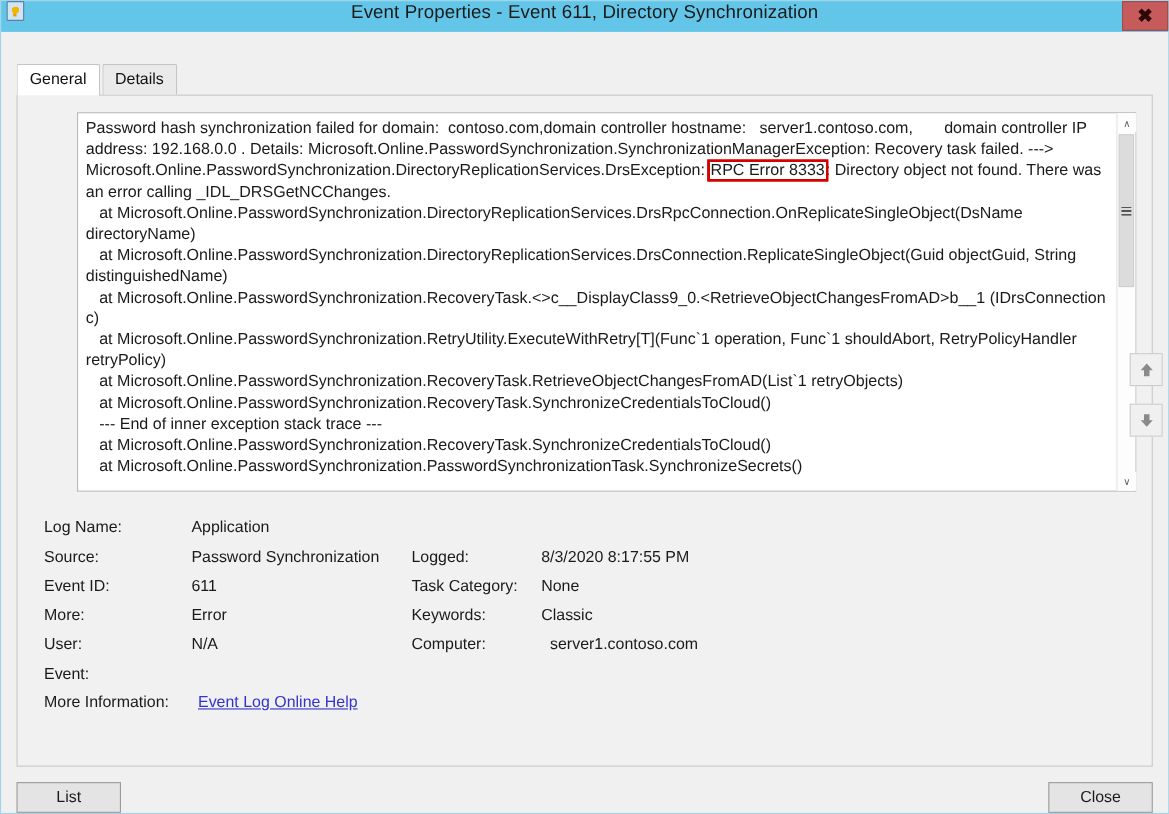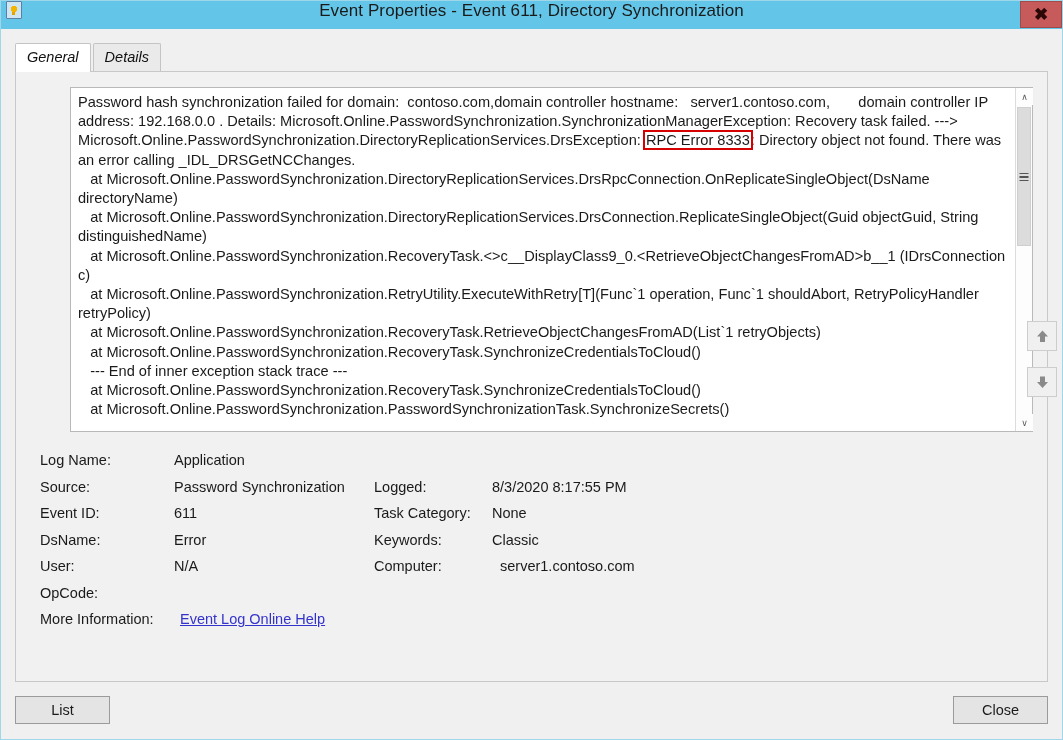--- a/index.html
+++ b/index.html
@@ -85,27 +85,26 @@
   .close-btn .glyph {
     color: #2b0707;
     font-size: 17px;
     font-weight: bold;
     line-height: 1;
   }
 
   
   .tabstrip {
     height: 26px;
-    margin: 16px 0 0 14px;
+    margin: 31px 0 0 14px;
     display: flex;
     align-items: flex-end;
     position: relative;
     z-index: 3;
     flex: 0 0 auto;
-    font-style: italic;
   }
   .tab {
     font-size: 14.5px;
     color: #111;
     padding: 4px 11px 5px 11px;
     border: 1px solid #c4c4c4;
     border-bottom: none;
     background: #eaeaea;
     border-radius: 2px 2px 0 0;
     cursor: pointer;
@@ -221,21 +220,21 @@
   .fields {
     position: absolute;
     left: 24px;
     top: 380px;
     right: 20px;
     font-size: 14.5px;
     color: #1a1a1a;
   }
   .field-row {
     display: flex;
-    align-items: flex-start;
+    align-items: center;
     height: 26.5px;
   }
   .lbl-a { width: 134px; flex: 0 0 134px; }
   .val-a { width: 200px; flex: 0 0 200px; }
   .lbl-b { width: 118px; flex: 0 0 118px; }
   .val-b { flex: 1 1 auto; }
   .val-mono-wide { padding-left: 8px; }
   .link {
     color: #3333cc;
     text-decoration: underline;
@@ -345,35 +344,35 @@
       </div>
 
       <div class="field-row">
         <div class="lbl-a">Event ID:</div>
         <div class="val-a">611</div>
         <div class="lbl-b">Task Category:</div>
         <div class="val-b">None</div>
       </div>
 
       <div class="field-row">
-        <div class="lbl-a">DsName:</div>
+        <div class="lbl-a">More:</div>
         <div class="val-a">Error</div>
         <div class="lbl-b">Keywords:</div>
         <div class="val-b">Classic</div>
       </div>
 
       <div class="field-row">
         <div class="lbl-a">User:</div>
         <div class="val-a">N/A</div>
         <div class="lbl-b">Computer:</div>
         <div class="val-b val-mono-wide">server1.contoso.com</div>
       </div>
 
       <div class="field-row">
-        <div class="lbl-a">OpCode:</div>
+        <div class="lbl-a">Event:</div>
         <div class="val-a"></div>
         <div class="lbl-b"></div>
         <div class="val-b"></div>
       </div>
 
       <div class="field-row">
         <div class="lbl-a">More Information:</div>
         <div class="val-a"><span class="link">Event Log Online Help</span></div>
         <div class="lbl-b"></div>
         <div class="val-b"></div>

